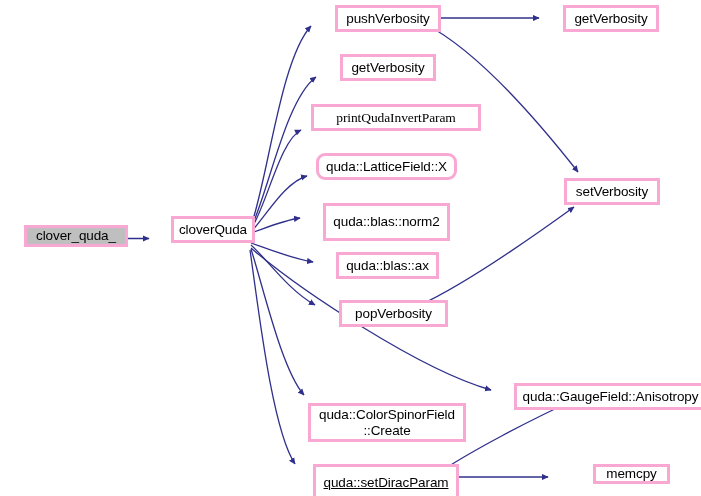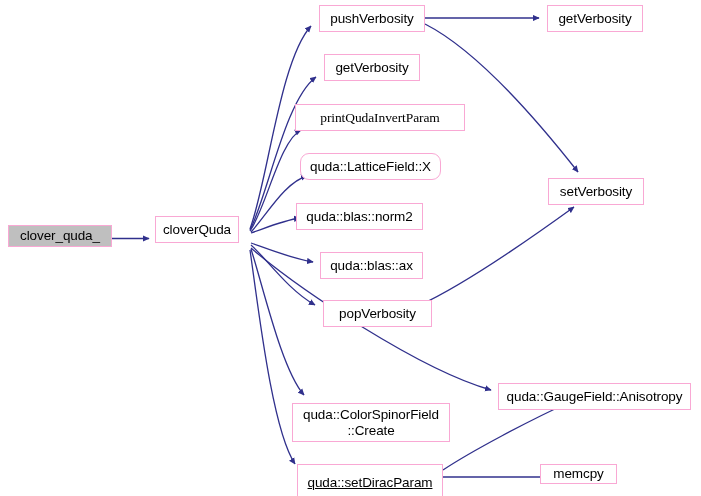--- a/index.html
+++ b/index.html
@@ -18,32 +18,33 @@
   #graph-svg {
     position: absolute;
     left: 0;
     top: 0;
     width: 701px;
     height: 496px;
   }
   .node-box {
     position: absolute;
     box-sizing: border-box;
-    border: 1px solid #f9a8d4;
+    border: 3px solid #f9a8d4;
     background: #ffffff;
     color: #000000;
     font-family: "Liberation Sans", sans-serif;
     font-size: 13.5px;
     line-height: 1.12;
     display: flex;
     align-items: center;
     justify-content: center;
     text-align: center;
     white-space: pre;
     letter-spacing: -0.1px;
+    margin-left: 16px;
   }
   .node-box.root {
     background: #bfbfbf;
   }
   .node-label {
     display: block;
     width: 100%;
     text-align: center;
     white-space: pre;
   }
@@ -77,24 +78,24 @@
         <path d="M 443,477 L 548,477" marker-end="url(#arrow)"></path>
       </g>
   </svg>
   <div id="node-layer">
       <div class="node-box root" style="left: 8px; top: 225px; width: 104px; height: 22px;"><span class="node-label">clover_quda_</span></div>
       <div class="node-box" style="left: 155px; top: 216px; width: 84px; height: 27px; justify-content: center;"><span class="node-label">cloverQuda</span></div>
       <div class="node-box" style="left: 319px; top: 5px; width: 106px; height: 27px;"><span class="node-label">pushVerbosity</span></div>
       <div class="node-box" style="left: 324px; top: 54px; width: 96px; height: 27px;"><span class="node-label">getVerbosity</span></div>
       <div class="node-box" style="left: 295px; top: 104px; width: 170px; height: 27px; font-family: Liberation Serif, serif;"><span class="node-label">printQudaInvertParam</span></div>
       <div class="node-box" style="left: 300px; top: 153px; width: 141px; height: 27px; border-radius: 9px;"><span class="node-label">quda::LatticeField::X</span></div>
-      <div class="node-box" style="left: 296px; top: 203px; width: 127px; height: 27px; align-items: center;"><span class="node-label">quda::blas::norm2</span></div>
+      <div class="node-box" style="left: 307px; top: 203px; width: 127px; height: 38px; align-items: center;"><span class="node-label">quda::blas::norm2</span></div>
       <div class="node-box" style="left: 320px; top: 252px; width: 103px; height: 27px;"><span class="node-label">quda::blas::ax</span></div>
       <div class="node-box" style="left: 323px; top: 300px; width: 109px; height: 27px;"><span class="node-label">popVerbosity</span></div>
       <div class="node-box" style="left: 292px; top: 403px; width: 158px; height: 39px;"><span class="node-label">quda::ColorSpinorField
 ::Create</span></div>
       <div class="node-box" style="left: 297px; top: 464px; width: 146px; height: 38px; text-decoration: underline;"><span class="node-label">quda::setDiracParam</span></div>
       <div class="node-box" style="left: 547px; top: 5px; width: 96px; height: 27px;"><span class="node-label">getVerbosity</span></div>
       <div class="node-box" style="left: 548px; top: 178px; width: 96px; height: 27px;"><span class="node-label">setVerbosity</span></div>
       <div class="node-box" style="left: 498px; top: 383px; width: 193px; height: 27px;"><span class="node-label">quda::GaugeField::Anisotropy</span></div>
-      <div class="node-box" style="left: 540px; top: 464px; width: 77px; height: 20px;"><span class="node-label">memcpy</span></div>
+      <div class="node-box" style="left: 577px; top: 464px; width: 77px; height: 20px;"><span class="node-label">memcpy</span></div>
     </div>
 </div>
 
 </body></html>

